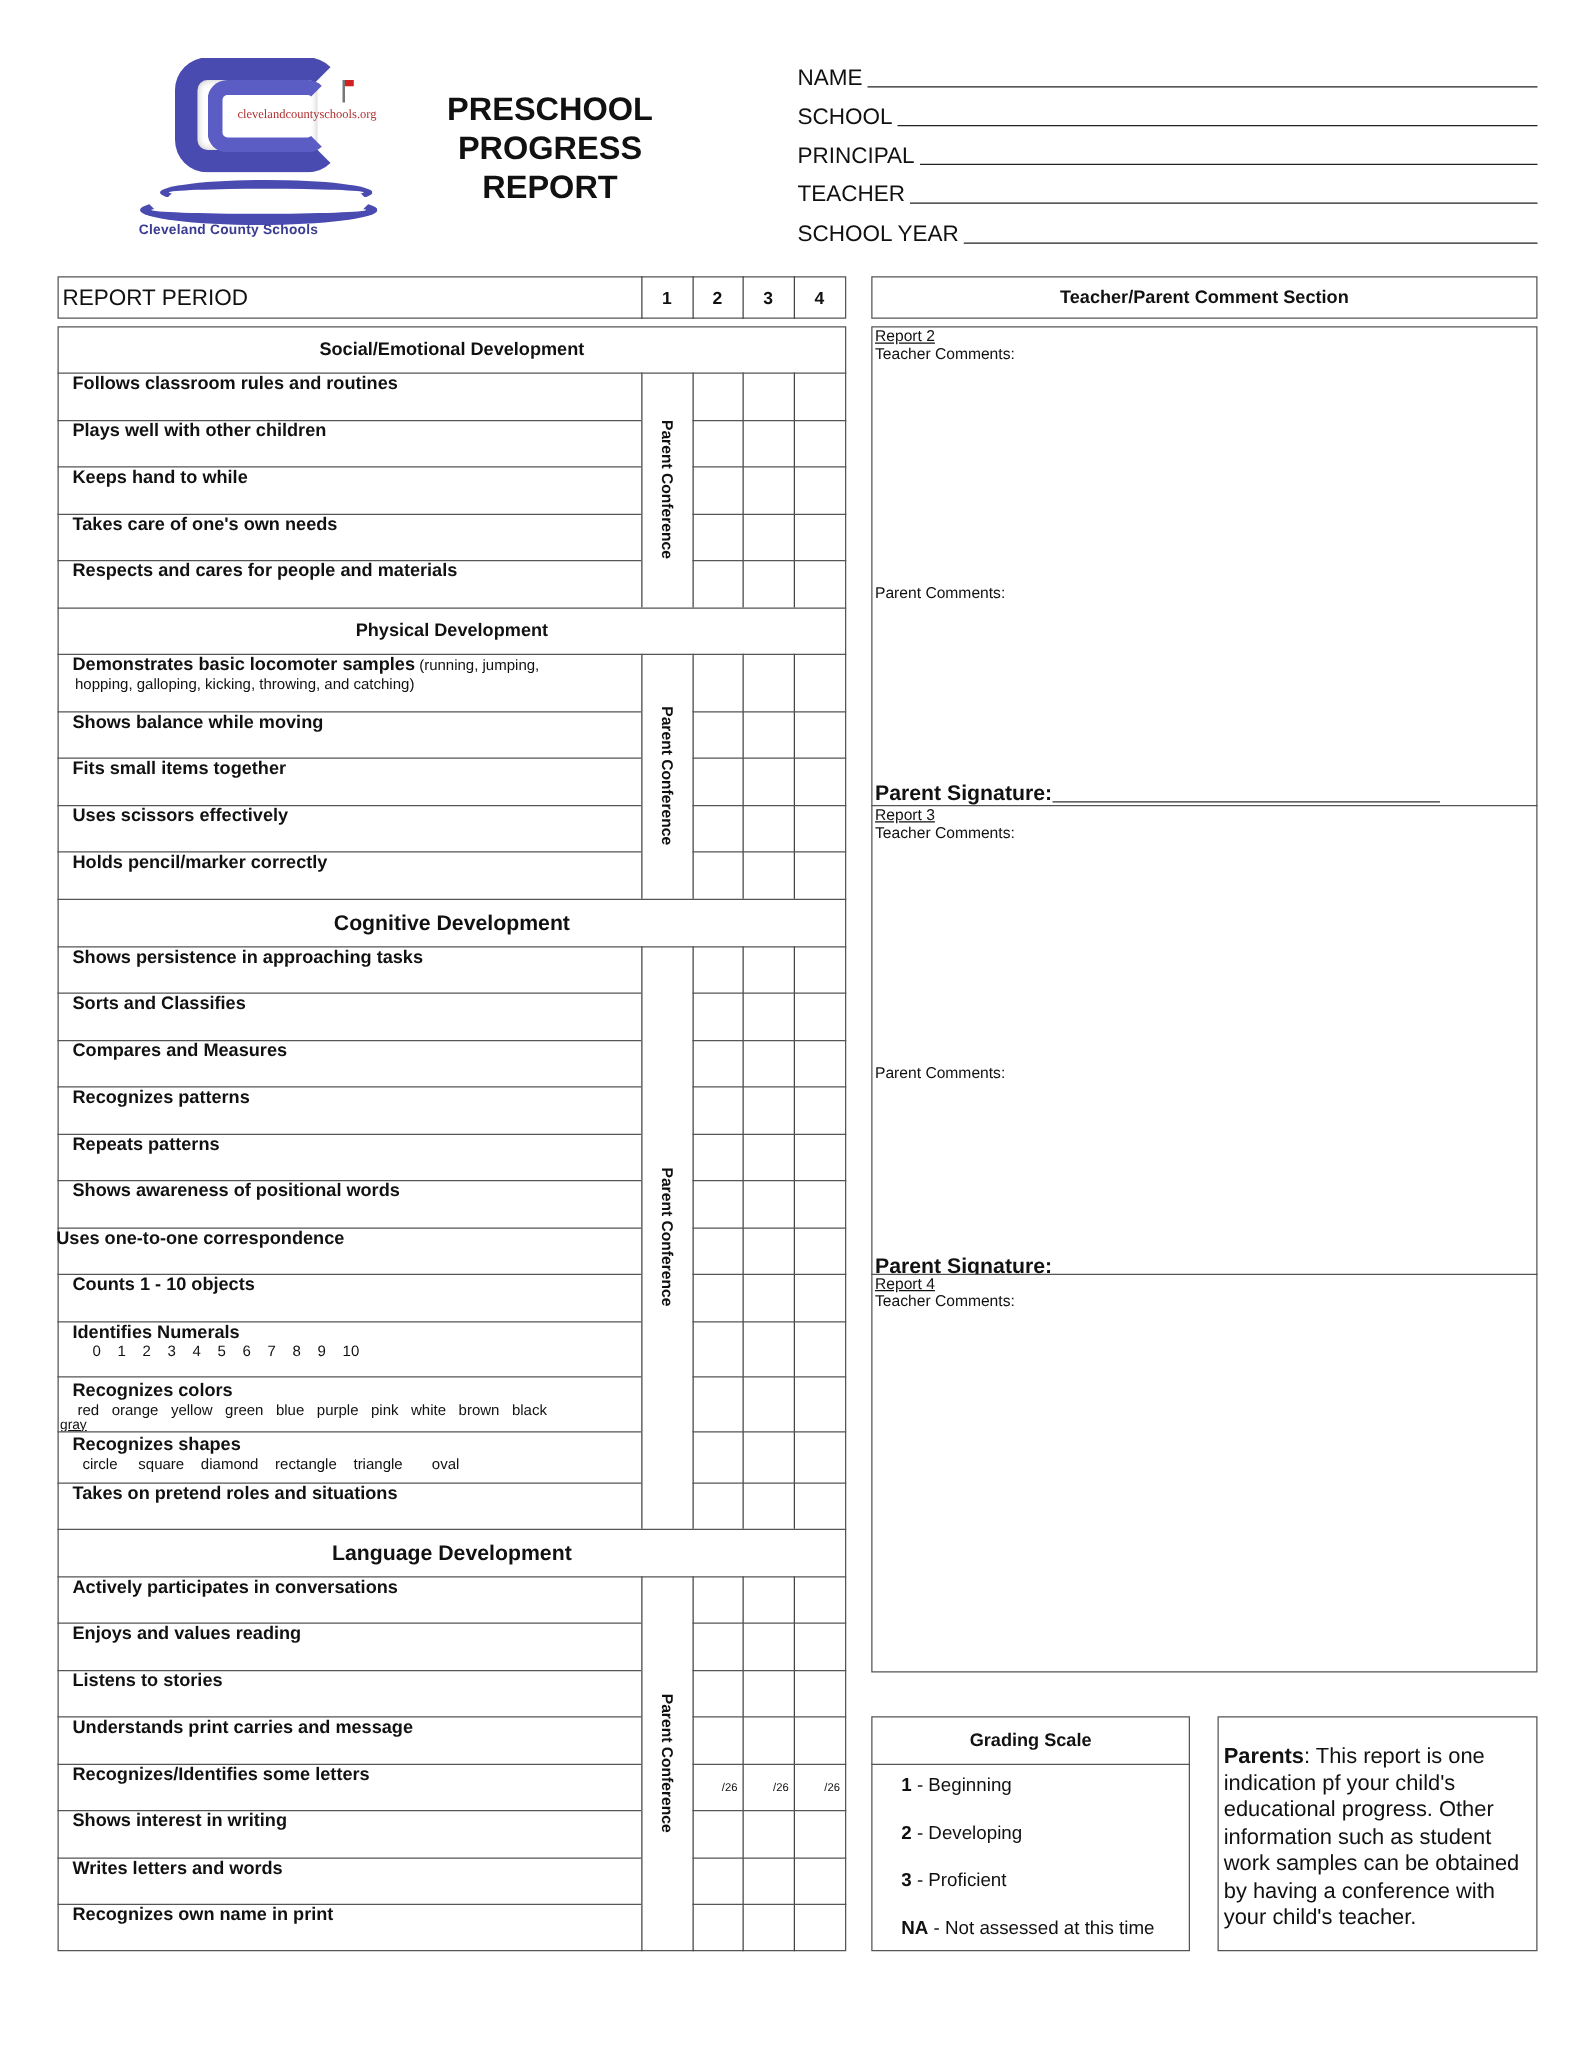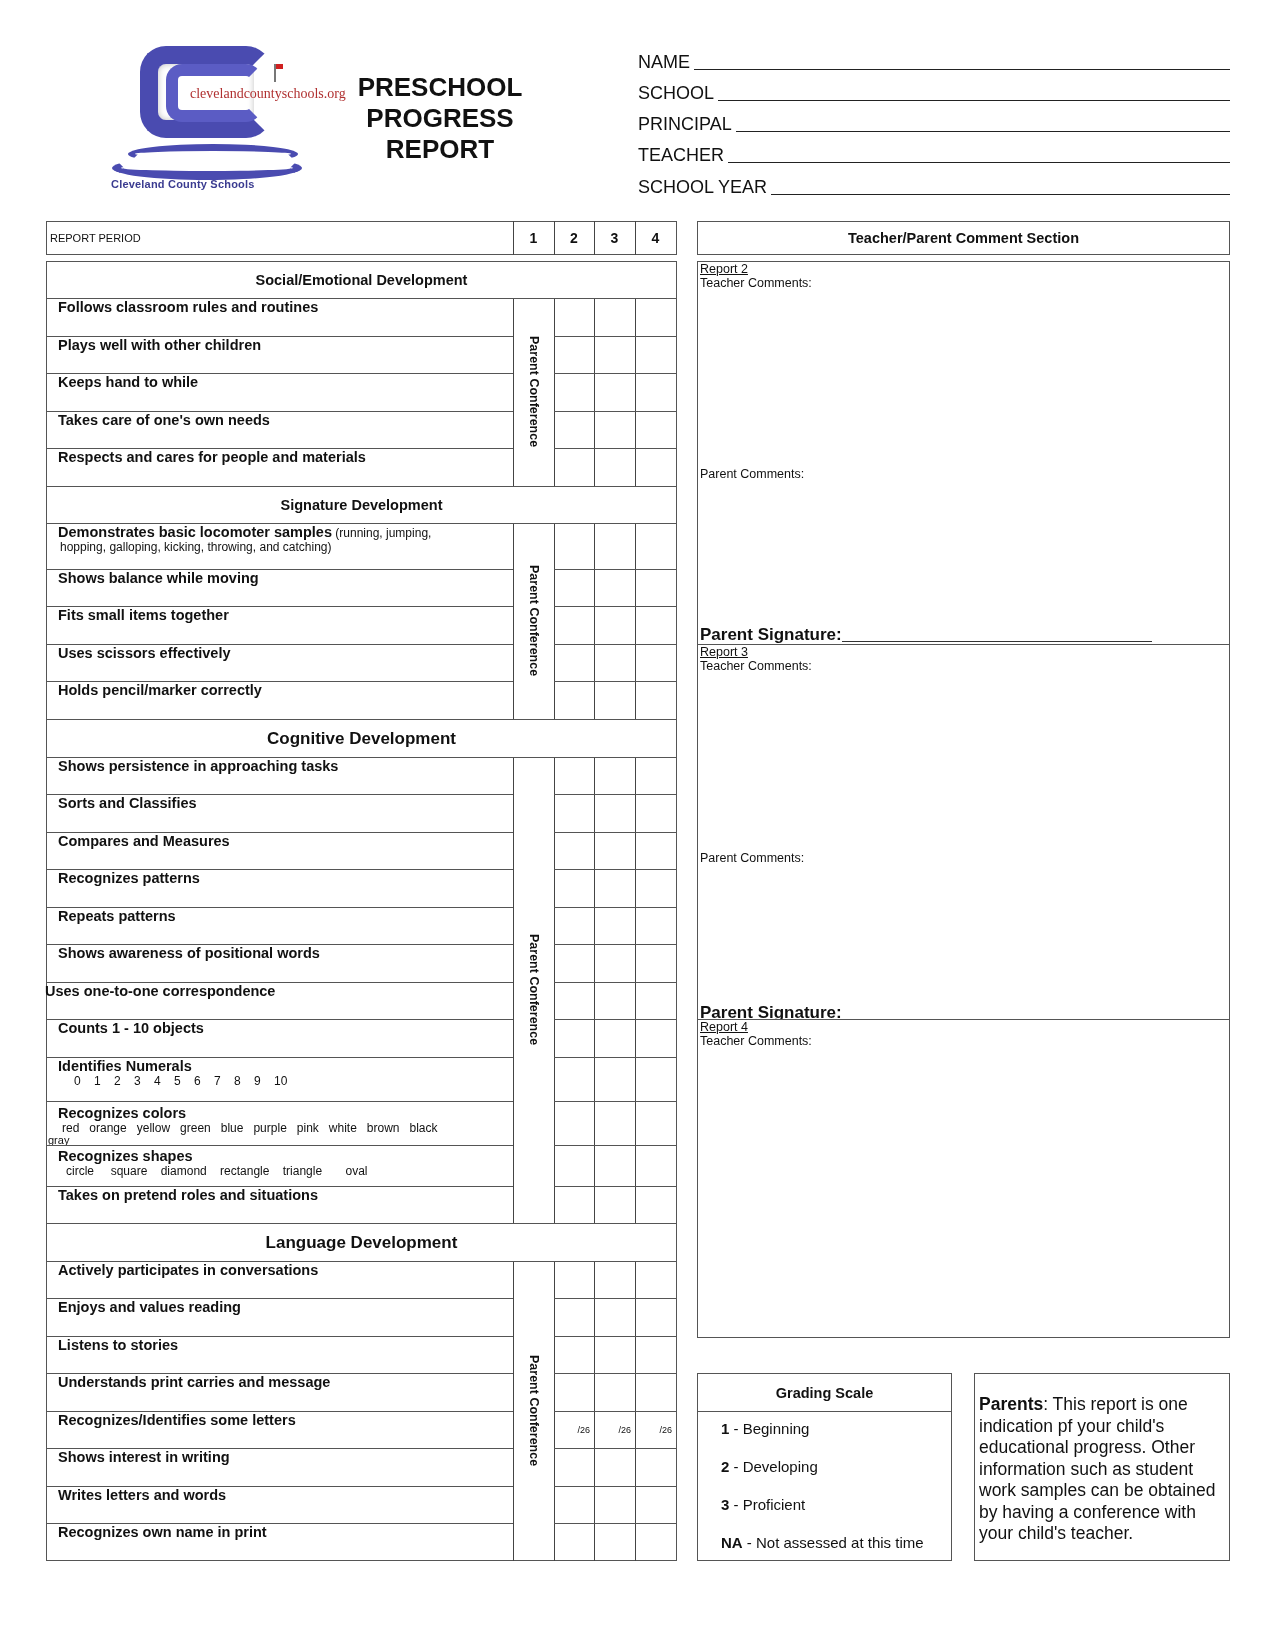--- a/index.html
+++ b/index.html
@@ -6,37 +6,37 @@
   body { width:1275px; height:1650px; position:relative; overflow:hidden;
          font-family:"Liberation Sans", sans-serif; color:#111; }
   .abs { position:absolute; box-sizing:border-box; }
   
   .logo { left:108px; top:44px; width:200px; height:150px; }
   .logo-c-outer { position:absolute; left:32px; top:2px; width:132px; height:92px;
     border:18px solid #4a4bb0; border-right-color:transparent; border-radius:26px;
     box-sizing:border-box; box-shadow:inset 0 0 6px rgba(0,0,0,0.25); }
   .logo-c-inner { position:absolute; left:58px; top:20px; width:96px; height:58px;
     border:12px solid #5b5cc4; border-right-color:transparent; border-radius:16px; box-sizing:border-box; }
-  .logo-url { position:absolute; left:82px; top:42px; font-family:"Liberation Serif", serif; font-size:14px; color:#b03030; white-space:nowrap; }
+  .logo-url { position:absolute; left:82px; top:42px; font-family:"Liberation Serif", serif; font-size:10px; color:#b03030; white-space:nowrap; }
   .logo-s1 { position:absolute; left:20px; top:100px; width:170px; height:20px; border-radius:50%;
     border:7px solid #4a4bb0; border-bottom-color:transparent; box-sizing:border-box; }
   .logo-s2 { position:absolute; left:4px; top:112px; width:190px; height:24px; border-radius:50%;
     border:9px solid #4a4bb0; border-top-color:transparent; box-sizing:border-box; }
   .logo-name { position:absolute; left:3px; top:134px; font-size:11px; font-weight:bold; color:#3a3b90; letter-spacing:0.2px; white-space:nowrap; }
   .logo-flag { position:absolute; left:166px; top:20px; width:2px; height:18px; background:#777; }
   .logo-flag::after { content:""; position:absolute; left:2px; top:0; width:7px; height:5px; background:#d02020; }
 
   .title { left:340px; top:72px; width:200px; text-align:center; font-size:26px; font-weight:bold; line-height:31px; }
 
   .field { left:638px; width:592px; height:28px; font-size:18px; display:flex; align-items:flex-end; }
   .field-label { white-space:nowrap; padding-right:4px; line-height:20px; }
   .field-line { flex:1; border-bottom:1px solid #222; height:18px; margin-bottom:2px; }
 
   .box { border:1.5px solid #555; background:#fff; }
-  .rp-label { font-size:11px; display:flex; align-items:center; padding-left:3px; }
+  .rp-label { font-size:18px; display:flex; align-items:center; padding-left:3px; }
   .rp-num { font-size:14px; font-weight:bold; display:flex; align-items:center; justify-content:center; }
   .sec-head { display:flex; align-items:center; justify-content:center; font-weight:bold; }
   .row-text { font-size:14.5px; font-weight:bold; padding-left:11px; display:flex; flex-direction:column; justify-content:flex-start; }
   .row-sub { font-size:12px; font-weight:normal; }
   .hline { height:0; border-top:1.5px solid #555; }
   .vline { width:0; border-left:1.5px solid #444; }
   .vlabel { display:flex; align-items:center; justify-content:center; }
   .vlabel span { writing-mode:vertical-rl; font-size:12.5px; font-weight:bold; white-space:nowrap; }
   .cell { }
   .cell-note { font-size:9px; display:flex; align-items:center; justify-content:flex-end; padding-right:4px; }
@@ -278,21 +278,21 @@
     <span>Takes care of one's own needs</span>
   </div>
 <div class="abs row-text" style="left:47px;top:449px;width:466px;height:37px;">
     <span>Respects and cares for people and materials</span>
   </div>
 <div class="abs vlabel" style="left:513px;top:298px;width:41px;height:188px;">
     <span>Parent Conference</span>
   </div>
 
 <div class="abs hline" style="left:46px;top:486px;width:631px;"></div>
-<div class="abs sec-head" style="left:47px;top:487px;width:629px;height:36px;font-size:14.5px;">Signature Development</div>
+<div class="abs sec-head" style="left:47px;top:487px;width:629px;height:36px;font-size:14.5px;">Physical Development</div>
 <div class="abs hline" style="left:46px;top:523px;width:631px;"></div>
 <div class="abs row-text" style="left:47px;top:524px;width:466px;height:45px;">
   <div><span>Demonstrates basic locomoter samples</span><span class="row-sub"> (running, jumping,</span></div>
   <div class="row-sub" style="padding-left:2px;">hopping, galloping, kicking, throwing, and catching)</div>
 </div>
 <div class="abs row-text" style="left:47px;top:570px;width:466px;height:36px;">
     <span>Shows balance while moving</span>
   </div>
 <div class="abs row-text" style="left:47px;top:607px;width:466px;height:37px;">
     <span>Fits small items together</span>

